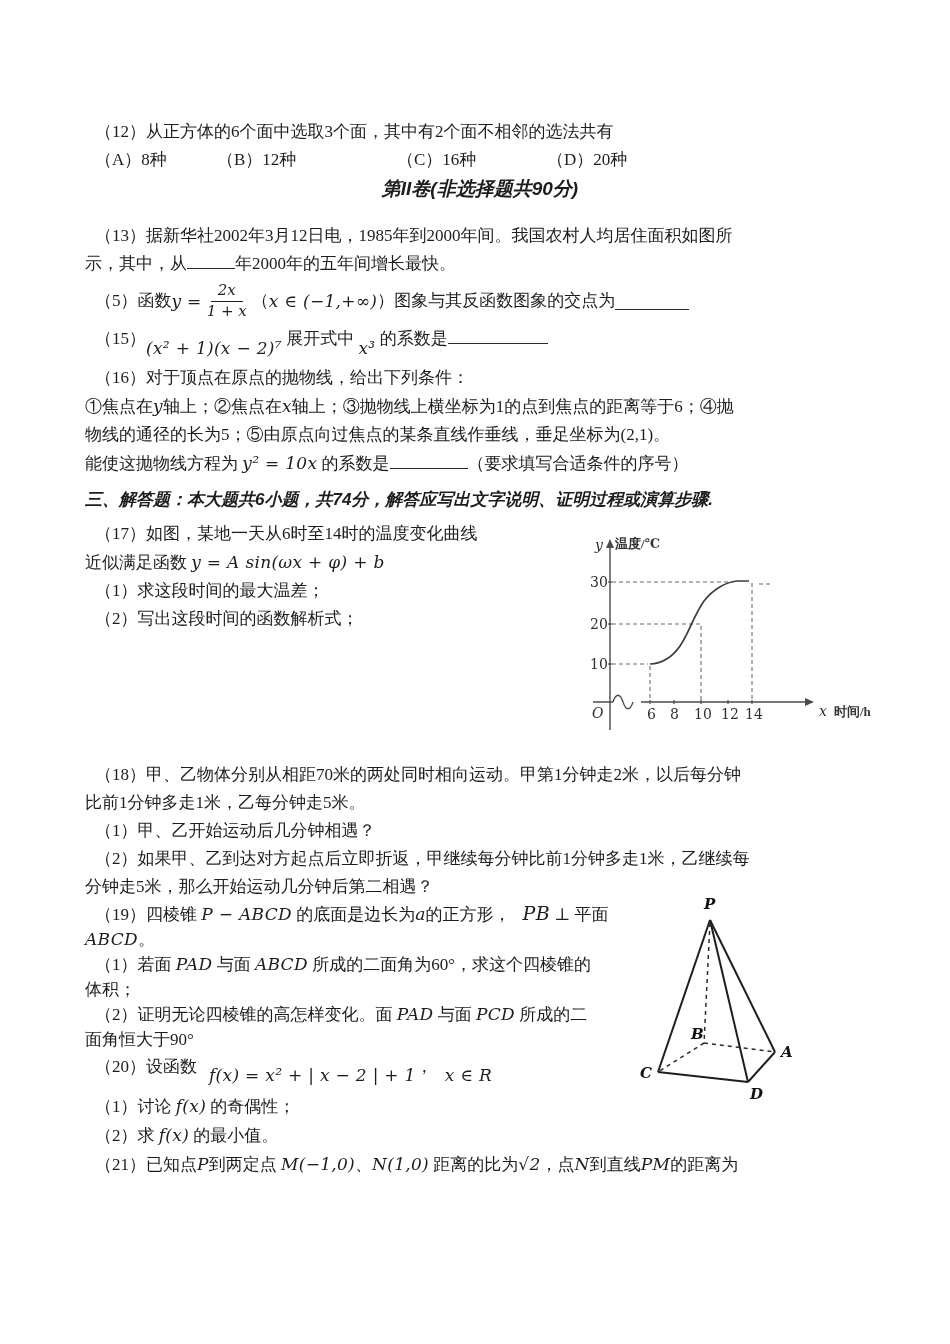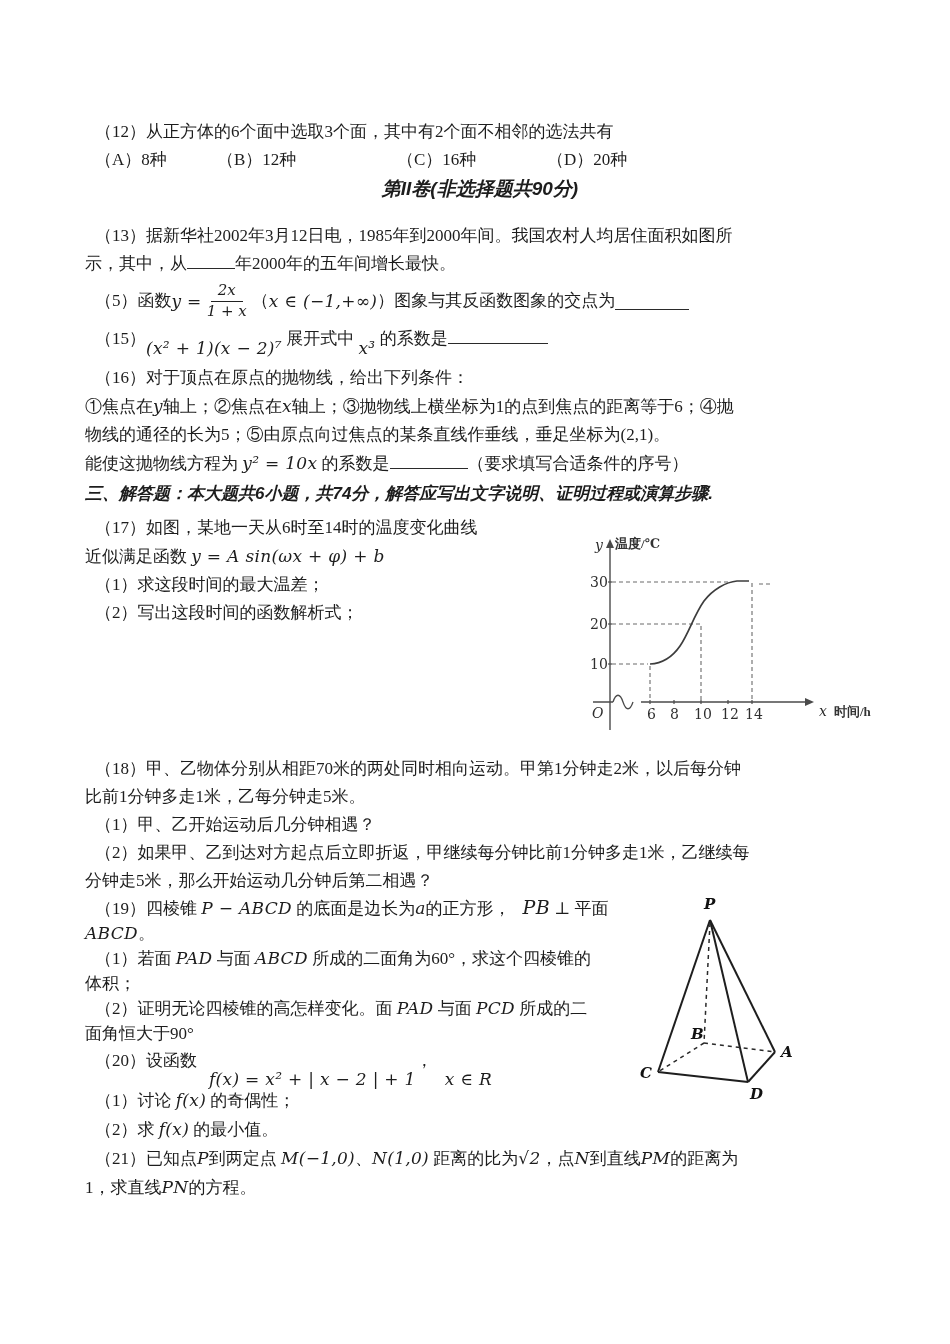--- a/index.html
+++ b/index.html
@@ -3,27 +3,27 @@
 <meta charset="utf-8">
 <style>
   html,body{margin:0;padding:0;background:#ffffff;}
   .page{position:relative;width:883px;height:1344px;background:#ffffff;overflow:hidden;
         font-family:"Liberation Serif","DejaVu Serif",serif;color:#1d1d1d;}
   .content{position:absolute;left:85px;top:118px;width:790px;}
   .ln{font-size:17px;line-height:28px;white-space:nowrap;}
   .ind{padding-left:10px;}
   .m{font-family:"DejaVu Serif",serif;font-style:italic;letter-spacing:.3px;}
   .low{position:relative;top:10px;display:inline-block;}
-  .low2{position:relative;top:19px;display:inline-block;}
+  .low2{position:relative;top:9px;display:inline-block;}
   .pad{margin-left:12px;}
   .big2{font-size:19px;}
   .bold{font-weight:bold;font-family:"Liberation Sans","DejaVu Sans",sans-serif;font-style:italic;}
   .center{text-align:center;}
   .big{font-size:19px;line-height:30px;}
-  .mt2{margin-top:2px;}
+  .mt2{margin-top:8px;}
   .mt6{margin-top:6px;}
   .mt12{margin-top:18px;}
   .tall{height:46px;display:flex;align-items:center;}
   .q15row{height:40px;}
   .q19{line-height:25px;}
   .q20row{height:40px;}
   .spacer{height:128px;}
   .blank{display:inline-block;border-bottom:1.4px solid #2a2a2a;height:16px;vertical-align:baseline;}
   .options .opt{display:inline-block;}
   .options .opt:nth-child(1){width:122px;}
@@ -82,21 +82,20 @@
       <div class="ln ind q19"><span>（19）四棱锥 </span><span class="m">P − ABCD</span><span> 的底面是边长为</span><span class="m">a</span><span>的正方形，</span><span class="m big2 pad">PB</span><span> ⊥ 平面</span></div>
       <div class="ln q19"><span class="m">ABCD</span><span>。</span></div>
       <div class="ln ind q19"><span>（1）若面 </span><span class="m">PAD</span><span> 与面 </span><span class="m">ABCD</span><span> 所成的二面角为60°，求这个四棱锥的</span></div>
       <div class="ln q19"><span>体积；</span></div>
       <div class="ln ind q19"><span>（2）证明无论四棱锥的高怎样变化。面 </span><span class="m">PAD</span><span> 与面 </span><span class="m">PCD</span><span> 所成的二</span></div>
       <div class="ln q19"><span>面角恒大于90°</span></div>
       <div class="ln ind q20row"><span>（20）设函数</span><span class="m low2 pad">f(x) = x² + | x − 2 | + 1</span><span>，</span><span class="m low2 pad">x ∈ R</span></div>
       <div class="ln ind"><span>（1）讨论 </span><span class="m">f(x)</span><span> 的奇偶性；</span></div>
       <div class="ln ind"><span>（2）求 </span><span class="m">f(x)</span><span> 的最小值。</span></div>
       <div class="ln ind"><span>（21）已知点</span><span class="m">P</span><span>到两定点 </span><span class="m">M(−1,0)</span><span>、</span><span class="m">N(1,0)</span><span> 距离的比为</span><span class="m">√2</span><span>，点</span><span class="m">N</span><span>到直线</span><span class="m">PM</span><span>的距离为</span></div>
-      <div class="ln "><span>1，求直线</span><span class="m">PN</span><span>的方程。</span></div>
     </div>
 
   <svg class="figure" style="left:583px;top:532px;" width="310" height="205" viewBox="0 0 310 205">
     <g stroke="#4a4a4a" stroke-width="1.4" fill="none">
       <line x1="27" y1="14" x2="27" y2="198"></line>
       <line x1="10" y1="170" x2="224" y2="170"></line>
     </g>
     <path d="M27,7 l-4,9 l8,0 z" fill="#4a4a4a"></path>
     <path d="M231,170 l-9,-4 l0,8 z" fill="#4a4a4a"></path>
     <rect x="30" y="165" width="28" height="10" fill="#ffffff"></rect>

